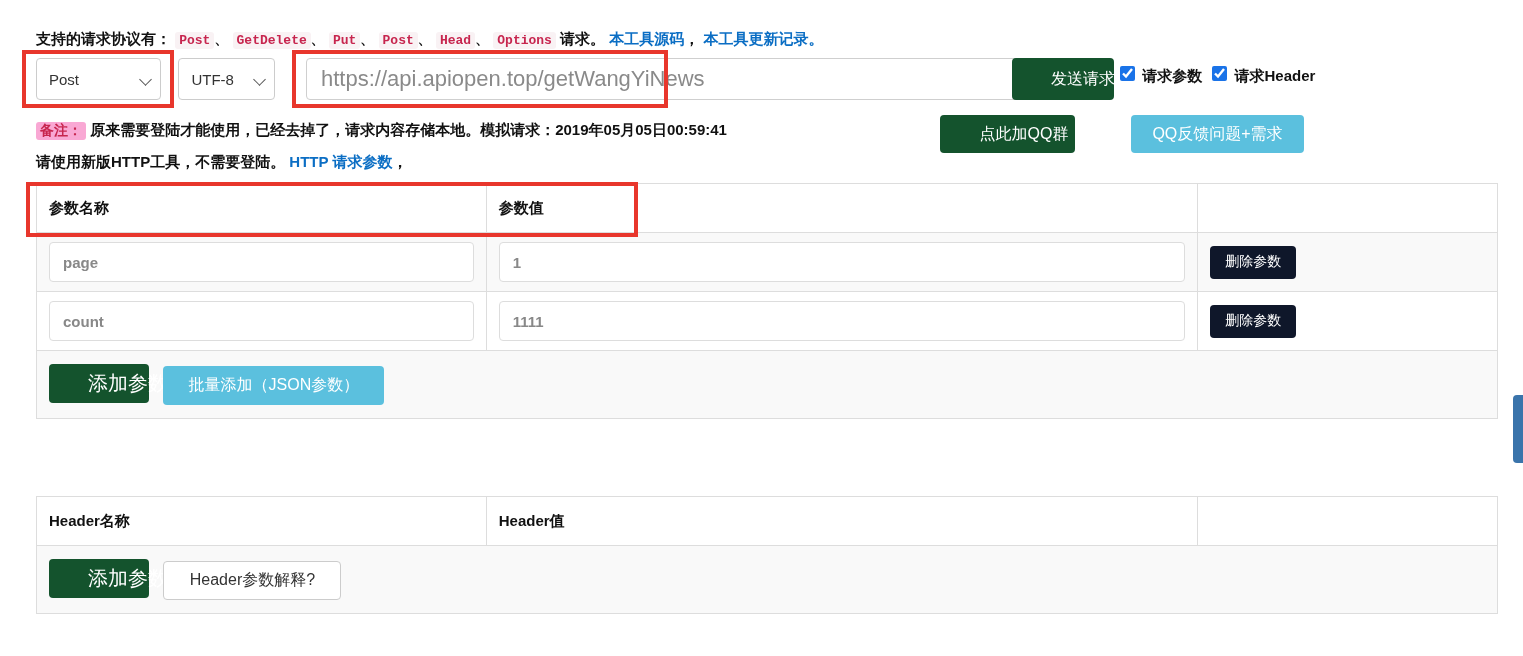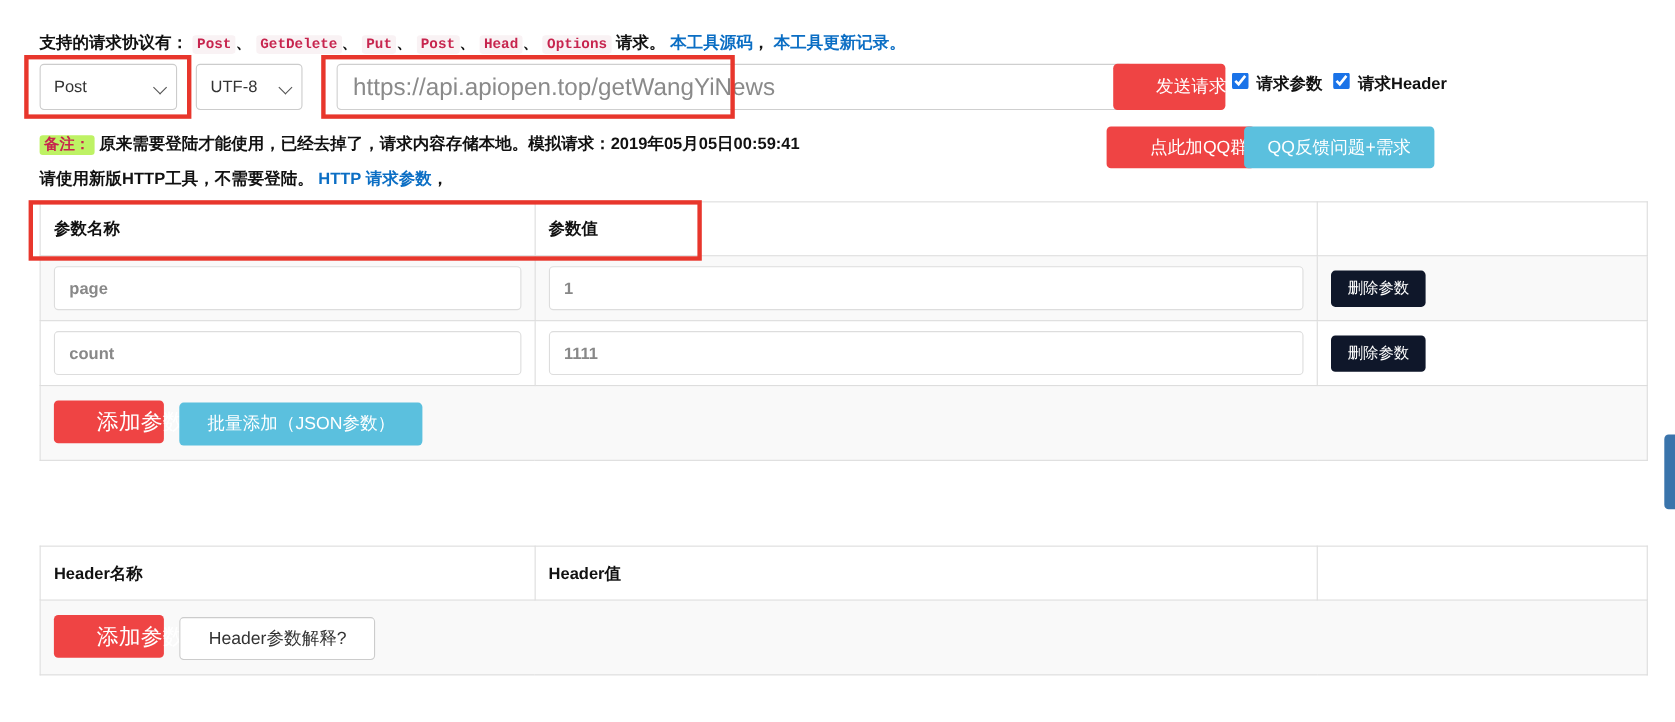--- a/index.html
+++ b/index.html
@@ -56,21 +56,21 @@
     font-family: "Liberation Sans", sans-serif; outline: none;
   }
   .url-input::placeholder { color: #8a8a8a; opacity: 1; }
 
   .btn {
     display: inline-block; border: none; border-radius: 4px;
     color: #fff; font-size: 15px; cursor: pointer;
     font-family: "Liberation Sans", sans-serif; text-align: center;
     white-space: nowrap;
   }
-  .btn-green { background: #ef4444; padding-left: 39px; }
+  .btn-green { background: #14532d; padding-left: 39px; }
   .btn-lightblue { background: #5bc0de; }
   .btn-blue { background: #0f172a; }
 
   #send-btn {
     position: absolute; left: 1012px; top: 58px;
     width: 102px; height: 42px; font-size: 16px;
   }
   .cb-group {
     position: absolute; left: 1120px; top: 66px;
     font-size: 15px; font-weight: bold; color: #111; white-space: nowrap;
@@ -86,25 +86,25 @@
     position: absolute; left: 36px; top: 121px;
     font-size: 15px; font-weight: bold; color: #111; white-space: nowrap;
   }
   .note2 {
     position: absolute; left: 36px; top: 153px;
     font-size: 15px; font-weight: bold; color: #111; white-space: nowrap;
   }
   code.beizhu {
     font-family: "Liberation Mono", "DejaVu Sans Mono", monospace;
     font-size: 14px; font-weight: bold;
-    color: #c7254e; background-color: #bef264;
+    color: #c7254e; background-color: #f9a8d4;
     padding: 1px 4px; border-radius: 3px;
   }
   #qq-join {
-    position: absolute; left: 1006px; top: 115px;
+    position: absolute; left: 940px; top: 115px;
     width: 135px; height: 38px; font-size: 16px;
   }
   #qq-feedback {
     position: absolute; left: 1131px; top: 115px;
     width: 173px; height: 38px; font-size: 16px;
   }
 
   
   .tbl {
     position: absolute; left: 36px; width: 1462px;

